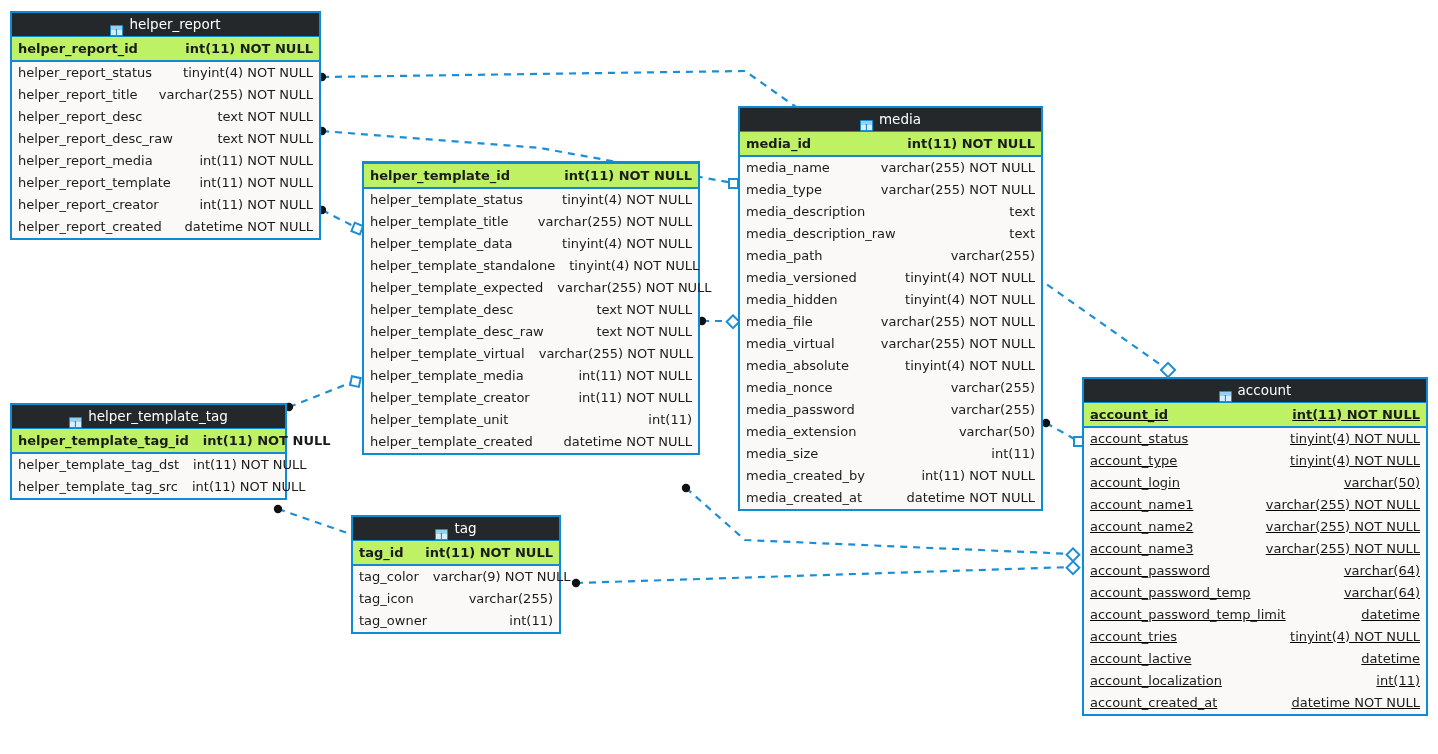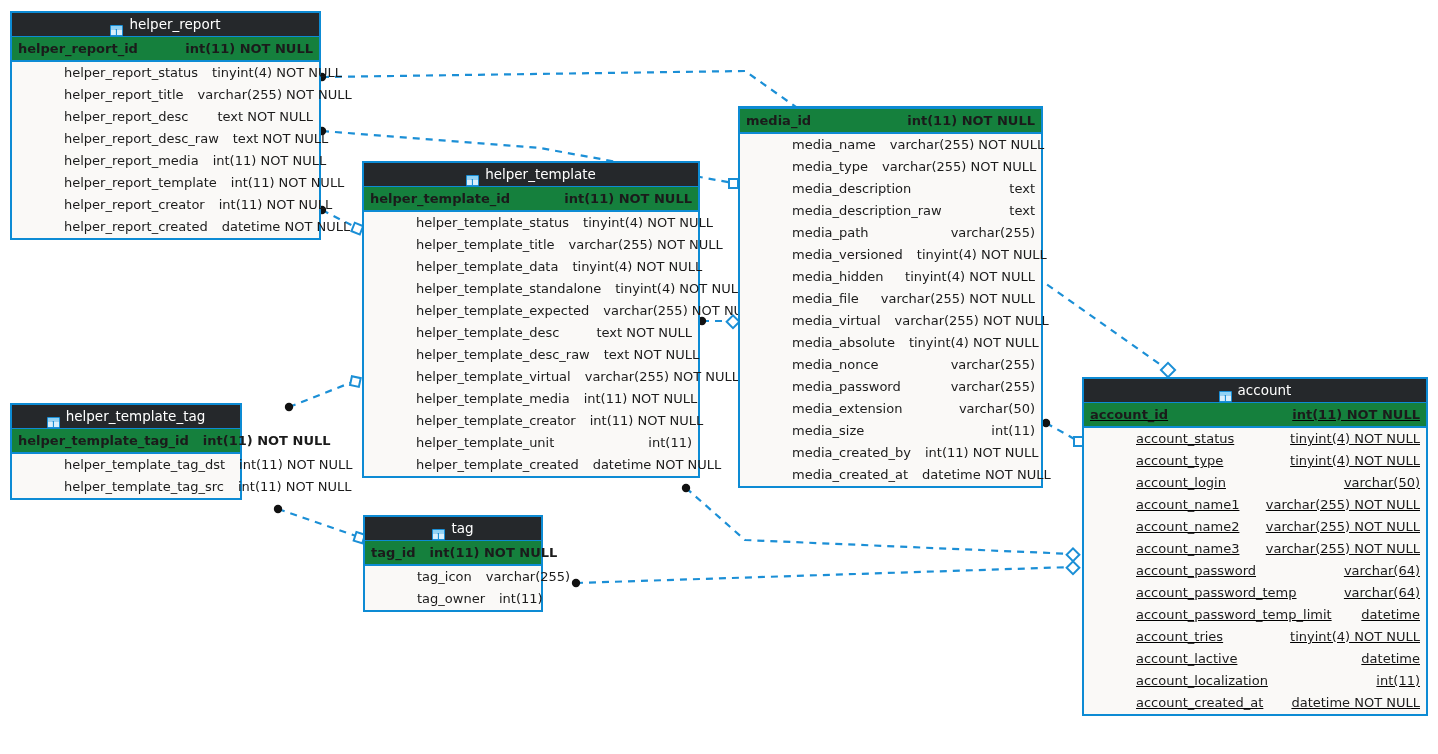--- a/index.html
+++ b/index.html
@@ -55,25 +55,25 @@
   }
   .table-icon {
     display: inline-block;
     width: 13px;
     height: 11px;
     position: relative;
     flex: 0 0 auto;
   }
   .table-icon svg { display: block; }
   .pk-row {
-    background: #15803d;
+    background: #bef264;
     border-top: 1px solid #0d8bd4;
     border-bottom: 2px solid #0d8bd4;
   }
-  .rows { background: #faf9f7; padding-left: 46px; }
+  .rows { background: #faf9f7; }
   .row {
     display: flex;
     justify-content: space-between;
     align-items: center;
     height: 22px;
     line-height: 22px;
     padding: 0 6px;
     font-size: 13px;
     color: #1b1b1b;
     white-space: nowrap;
@@ -82,22 +82,22 @@
   .pk-row .row { font-weight: bold; height: 23px; line-height: 23px; }
   .row .col-name { text-align: left; }
   .row .col-type { text-align: right; padding-left: 14px; }
   .pk-row .row .col-type { font-weight: bold; }
 
   
   #ent-helper_report      { left: 10px;   top: 11px;  width: 311px; }
   #ent-helper_template    { left: 362px;  top: 161px; width: 338px; }
   #ent-media              { left: 738px;  top: 106px; width: 305px; }
   #ent-account            { left: 1082px; top: 377px; width: 346px; text-decoration: underline; }
-  #ent-helper_template_tag{ left: 10px;   top: 403px; width: 232px; }
-  #ent-tag                { left: 363px;  top: 515px; width: 180px; }
+  #ent-helper_template_tag{ left: 10px;   top: 403px; width: 277px; }
+  #ent-tag                { left: 351px;  top: 515px; width: 210px; }
 </style>
 </head>
 <body>
 
 <div id="canvas">
 
   <svg id="edges" viewBox="0 0 1438 754" width="1438" height="754">
     <g stroke="#1b8fd6" stroke-width="2.2" fill="none" stroke-dasharray="7,6" stroke-linecap="butt">
       <path d="M 322 77 L 745 71 L 1168 370"></path>
       <path d="M 322 131 L 540 148 L 733 183"></path>
@@ -183,92 +183,92 @@
           <span class="col-name">helper_report_creator</span>
           <span class="col-type">int(11) NOT NULL</span>
         </div>
         <div class="row">
           <span class="col-name">helper_report_created</span>
           <span class="col-type">datetime NOT NULL</span>
         </div>
       </div>
     </div>
   <div class="entity" id="ent-helper_template">
+      <div class="pk-row">
+        <div class="row">
+          <span class="col-name">helper_template_id</span>
+          <span class="col-type">int(11) NOT NULL</span>
+        </div>
+      </div>
+      <div class="rows">
+        <div class="row">
+          <span class="col-name">helper_template_status</span>
+          <span class="col-type">tinyint(4) NOT NULL</span>
+        </div>
+        <div class="row">
+          <span class="col-name">helper_template_title</span>
+          <span class="col-type">varchar(255) NOT NULL</span>
+        </div>
+        <div class="row">
+          <span class="col-name">helper_template_data</span>
+          <span class="col-type">tinyint(4) NOT NULL</span>
+        </div>
+        <div class="row">
+          <span class="col-name">helper_template_standalone</span>
+          <span class="col-type">tinyint(4) NOT NULL</span>
+        </div>
+        <div class="row">
+          <span class="col-name">helper_template_expected</span>
+          <span class="col-type">varchar(255) NOT NULL</span>
+        </div>
+        <div class="row">
+          <span class="col-name">helper_template_desc</span>
+          <span class="col-type">text NOT NULL</span>
+        </div>
+        <div class="row">
+          <span class="col-name">helper_template_desc_raw</span>
+          <span class="col-type">text NOT NULL</span>
+        </div>
+        <div class="row">
+          <span class="col-name">helper_template_virtual</span>
+          <span class="col-type">varchar(255) NOT NULL</span>
+        </div>
+        <div class="row">
+          <span class="col-name">helper_template_media</span>
+          <span class="col-type">int(11) NOT NULL</span>
+        </div>
+        <div class="row">
+          <span class="col-name">helper_template_creator</span>
+          <span class="col-type">int(11) NOT NULL</span>
+        </div>
+        <div class="row">
+          <span class="col-name">helper_template_unit</span>
+          <span class="col-type">int(11)</span>
+        </div>
+        <div class="row">
+          <span class="col-name">helper_template_created</span>
+          <span class="col-type">datetime NOT NULL</span>
+        </div>
+      </div>
+    </div>
+  <div class="entity" id="ent-media">
       <div class="entity-header"><span class="hdr-inner">
           <span class="table-icon">
             <svg width="13" height="11" viewBox="0 0 13 11" aria-hidden="true">
               <rect x="0" y="0" width="13" height="11" rx="1" fill="#1b8fd6"></rect>
               <rect x="1" y="1" width="11" height="2.6" fill="#ffffff"></rect>
               <rect x="1" y="4.6" width="4.6" height="5.4" fill="#ffffff"></rect>
               <rect x="7.0" y="4.6" width="5.0" height="5.4" fill="#ffffff"></rect>
               <rect x="1" y="1" width="11" height="2.6" fill="#8fd2f5"></rect>
               <rect x="1" y="4.6" width="4.6" height="5.4" fill="#d8eefb"></rect>
               <rect x="7.0" y="4.6" width="5.0" height="5.4" fill="#d8eefb"></rect>
             </svg>
           </span>
-          <span>helper_template</span>
+          <span>media</span>
         </span></div>
-      <div class="pk-row">
-        <div class="row">
-          <span class="col-name">helper_template_id</span>
-          <span class="col-type">int(11) NOT NULL</span>
-        </div>
-      </div>
-      <div class="rows">
-        <div class="row">
-          <span class="col-name">helper_template_status</span>
-          <span class="col-type">tinyint(4) NOT NULL</span>
-        </div>
-        <div class="row">
-          <span class="col-name">helper_template_title</span>
-          <span class="col-type">varchar(255) NOT NULL</span>
-        </div>
-        <div class="row">
-          <span class="col-name">helper_template_data</span>
-          <span class="col-type">tinyint(4) NOT NULL</span>
-        </div>
-        <div class="row">
-          <span class="col-name">helper_template_standalone</span>
-          <span class="col-type">tinyint(4) NOT NULL</span>
-        </div>
-        <div class="row">
-          <span class="col-name">helper_template_expected</span>
-          <span class="col-type">varchar(255) NOT NULL</span>
-        </div>
-        <div class="row">
-          <span class="col-name">helper_template_desc</span>
-          <span class="col-type">text NOT NULL</span>
-        </div>
-        <div class="row">
-          <span class="col-name">helper_template_desc_raw</span>
-          <span class="col-type">text NOT NULL</span>
-        </div>
-        <div class="row">
-          <span class="col-name">helper_template_virtual</span>
-          <span class="col-type">varchar(255) NOT NULL</span>
-        </div>
-        <div class="row">
-          <span class="col-name">helper_template_media</span>
-          <span class="col-type">int(11) NOT NULL</span>
-        </div>
-        <div class="row">
-          <span class="col-name">helper_template_creator</span>
-          <span class="col-type">int(11) NOT NULL</span>
-        </div>
-        <div class="row">
-          <span class="col-name">helper_template_unit</span>
-          <span class="col-type">int(11)</span>
-        </div>
-        <div class="row">
-          <span class="col-name">helper_template_created</span>
-          <span class="col-type">datetime NOT NULL</span>
-        </div>
-      </div>
-    </div>
-  <div class="entity" id="ent-media">
       <div class="pk-row">
         <div class="row">
           <span class="col-name">media_id</span>
           <span class="col-type">int(11) NOT NULL</span>
         </div>
       </div>
       <div class="rows">
         <div class="row">
           <span class="col-name">media_name</span>
           <span class="col-type">varchar(255) NOT NULL</span>
@@ -459,20 +459,24 @@
           <span>tag</span>
         </span></div>
       <div class="pk-row">
         <div class="row">
           <span class="col-name">tag_id</span>
           <span class="col-type">int(11) NOT NULL</span>
         </div>
       </div>
       <div class="rows">
         <div class="row">
+          <span class="col-name">tag_color</span>
+          <span class="col-type">varchar(9) NOT NULL</span>
+        </div>
+        <div class="row">
           <span class="col-name">tag_icon</span>
           <span class="col-type">varchar(255)</span>
         </div>
         <div class="row">
           <span class="col-name">tag_owner</span>
           <span class="col-type">int(11)</span>
         </div>
       </div>
     </div>
 

